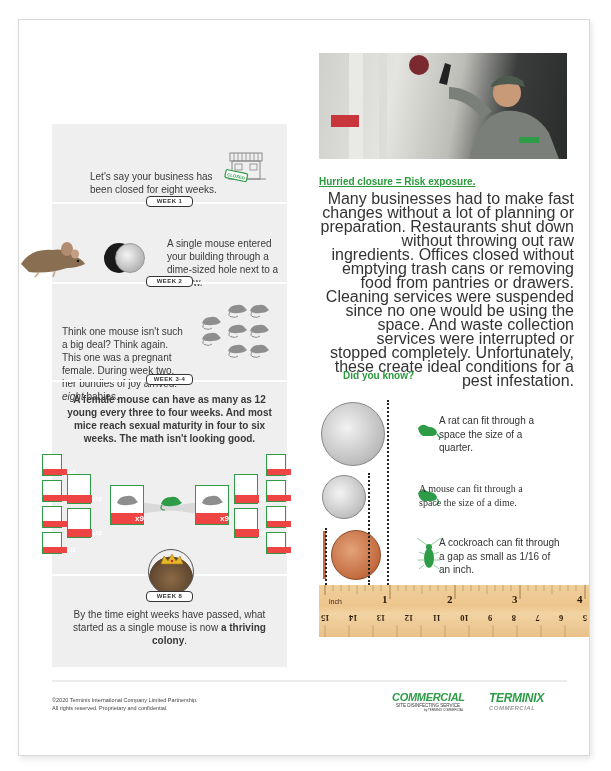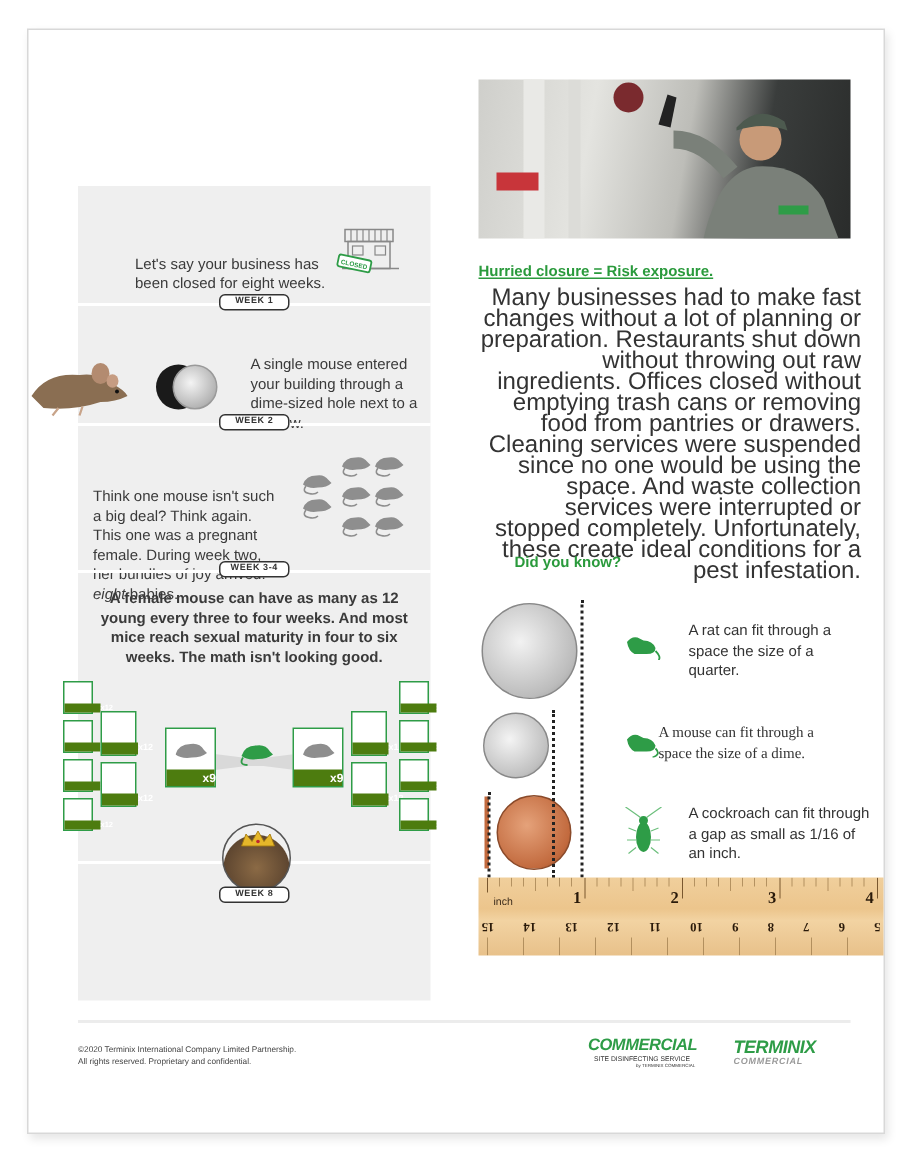--- a/index.html
+++ b/index.html
@@ -43,39 +43,39 @@
   
   .mouse-photo { position: absolute; left: -33px; top: 110px; width: 70px; height: 44px; }
   .hole { position: absolute; left: 52px; top: 119px; width: 30px; height: 30px; border-radius: 50%; background: #1a1a1a; }
   .dime-small { position: absolute; left: 63px; top: 119px; width: 30px; height: 30px; border-radius: 50%;
     background: radial-gradient(circle at 40% 40%, #f4f4f4, #b5b5b5 70%, #8a8a8a); border: 1px solid #9a9a9a; }
 
   .gray-mice { position: absolute; left: 148px; top: 179px; width: 72px; height: 60px; }
 
   
   .tile { position: absolute; background: #fff; border: 1.5px solid #2e9c47; }
-  .tile .lab { position: absolute; left: 0; bottom: 0; width: 100%; background: #4d7c0f; color: #fff;
+  .tile .lab { position: absolute; left: 0; bottom: 0; width: 100%; background: #ef4444; color: #fff;
     font-weight: bold; text-align: center; padding-left: 24px; }
   .tile svg { position: absolute; }
   .connector { position: absolute; background: #d9d9d9; }
 
   .crown-photo { position: absolute; left: 96px; top: 425px; width: 46px; height: 46px; border-radius: 50%;
     border: 1.5px solid #555; background: radial-gradient(circle at 50% 65%, #8b6a45, #5e4630 60%, #f0f0f0 62%); overflow: hidden; }
 
   
   .hero {
     left: 300px; top: 33px; width: 248px; height: 106px; overflow: hidden;
     background: linear-gradient(100deg, #cfcfcb 0%, #e4e4e0 30%, #bdbdb8 55%, #3a3d3c 75%, #2a2c2b 100%);
   }
   .sub-heading { color: #2a9a3c; font-weight: bold; font-size: 10px; }
   .body-text { color: #333; font-size: 16px; line-height: 14px; text-align: right; }
 
   .coin { position: absolute; border-radius: 50%; }
   .dotline { position: absolute; width: 0; border-left: 2px dotted #222; }
-  .fact { position: absolute; font-size: 10px; line-height: 13.5px; color: #333; margin-left: 20px; }
+  .fact { position: absolute; font-size: 10px; line-height: 13.5px; color: #333; }
 
   .ruler {
     left: 300px; top: 565px; width: 270px; height: 52px; overflow: hidden;
     background: linear-gradient(180deg, #f0cf9c 0%, #ecc58c 40%, #f2d3a2 55%, #e8c18a 100%);
   }
 
   .footer-line { left: 33px; top: 660px; width: 515px; height: 2px; background: #ececec; }
   .footer-note { left: 33px; top: 677px; font-size: 5.5px; line-height: 7.5px; color: #444; }
   .logo-dis { left: 365px; top: 672px; width: 90px; }
   .logo-term { left: 470px; top: 672px; width: 70px; }
@@ -211,20 +211,21 @@
 
     <div class="divider" style="top:450px;"></div>
     <div class="crown-photo">
       <svg width="46" height="46" viewBox="0 0 46 46">
           <path d="M12 14 L15 6 L19 11 L23 4 L27 11 L31 6 L34 14 Z" fill="#e6b72a" stroke="#a57a10" stroke-width="0.6"></path>
           <circle cx="23" cy="11" r="1.2" fill="#c0282f"></circle>
         </svg>
     </div>
     <div class="week-pill" style="left:94px; top:467px;">WEEK 8</div>
 
+    <div class="panel-text" style="left:14px; top:484px; width:207px; text-align:center;"><span>By the time eight weeks have passed, what started as a single mouse is now </span><strong>a thriving colony</strong><span>.</span></div>
   </div>
 
   <div class="abs hero">
     <svg width="248" height="106" viewBox="0 0 248 106">
       <rect x="30" y="0" width="14" height="106" fill="#e9e9e6"></rect>
       <rect x="60" y="0" width="8" height="106" fill="#dcdcd8"></rect>
       <rect x="12" y="62" width="28" height="12" fill="#c8353a"></rect>
       <circle cx="100" cy="12" r="10" fill="#7a2a2e"></circle>
       <path d="M150 106 Q160 62 185 58 Q215 56 230 80 L240 106 Z" fill="#7a8079"></path>
       <circle cx="188" cy="40" r="14" fill="#c89a78"></circle>

